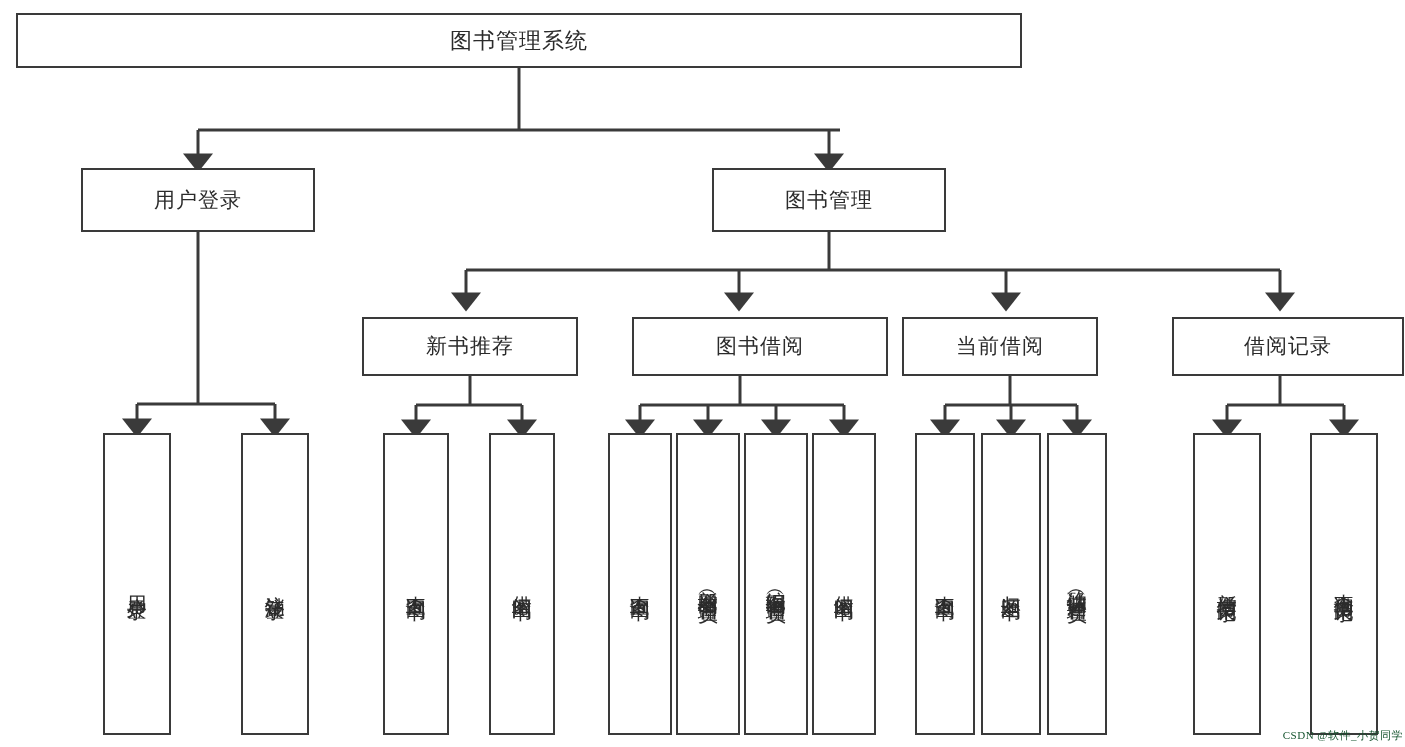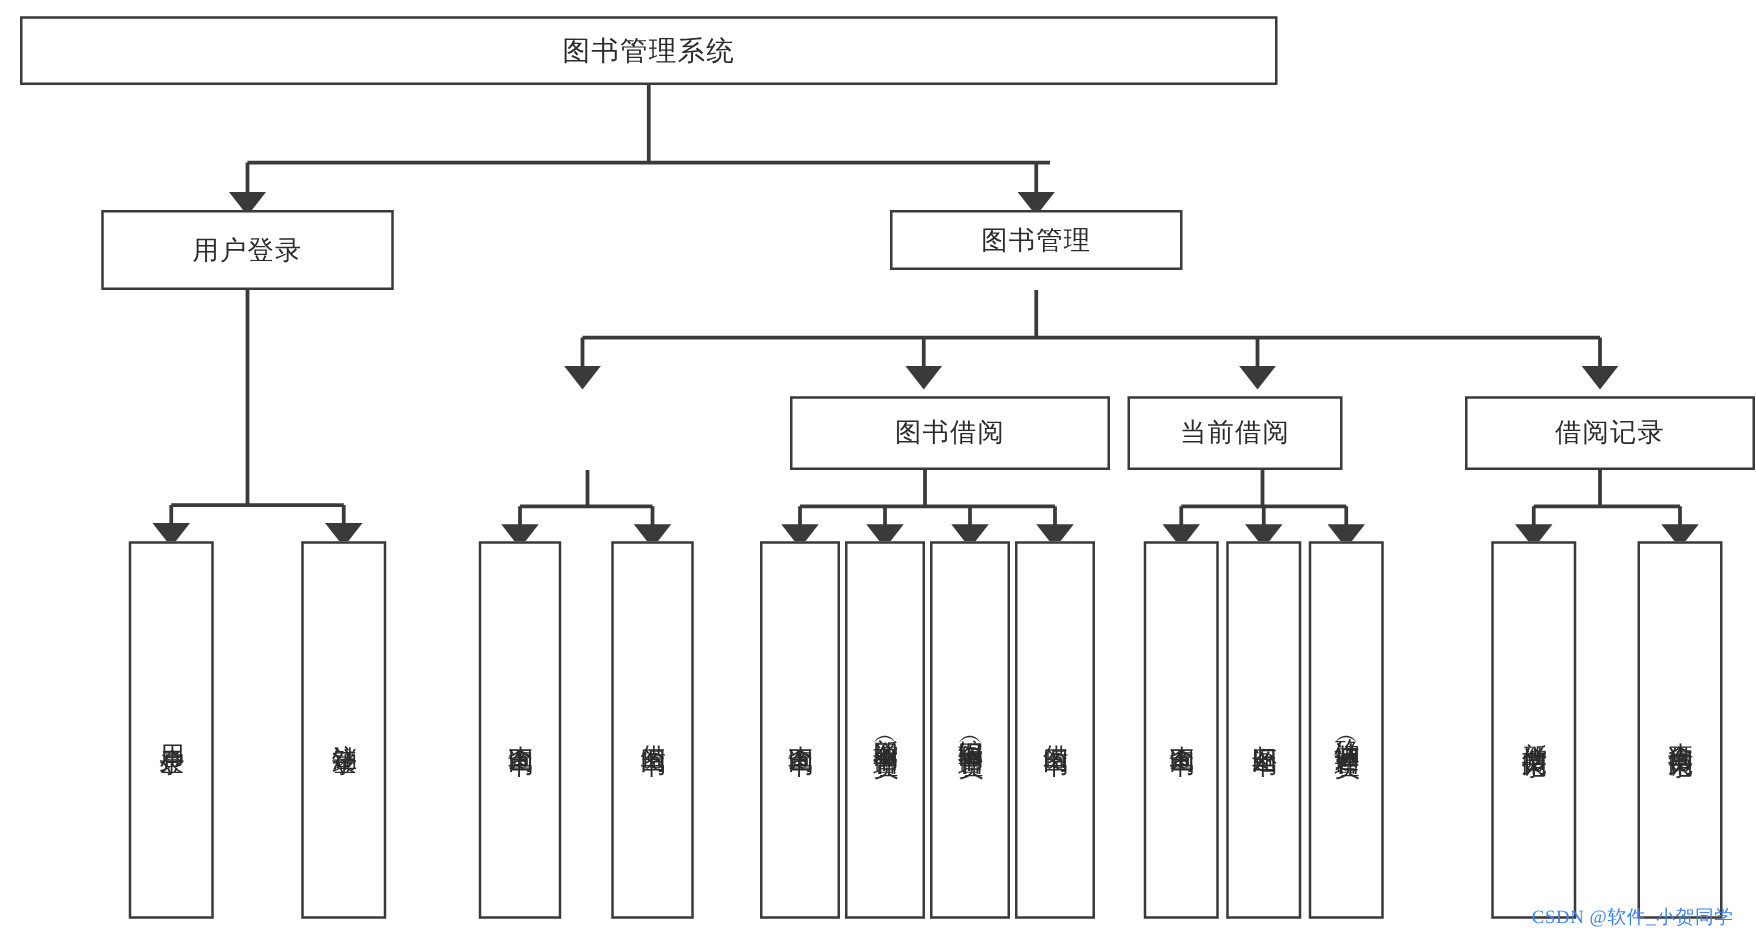--- a/index.html
+++ b/index.html
@@ -58,24 +58,24 @@
     text-orientation: upright;
     font-size: 20px;
     line-height: 1.12;
     letter-spacing: 2px;
     white-space: nowrap;
     max-height: 100%;
   }
   
   #watermark {
     position: absolute;
-    right: 18px;
+    right: 2px;
     bottom: 4px;
-    font-size: 15px;
-    color: #3b82f6;
+    font-size: 11px;
+    color: #14532d;
     letter-spacing: 0.5px;
     white-space: nowrap;
   }
 </style>
 </head>
 <body>
 
 <div id="canvas">
 
   <svg id="wires" viewBox="0 0 1405 747" xmlns="http://www.w3.org/2000/svg">
@@ -130,30 +130,33 @@
   </svg>
 
   <div class="node root" style="left:16px; top:13px; width:1006px; height:55px;">
     <span class="node-label">图书管理系统</span>
   </div>
 
   <div class="node level1" style="left:81px; top:168px; width:234px; height:64px;">
     <span class="node-label">用户登录</span>
   </div>
 
-  <div class="node level1" style="left:712px; top:168px; width:234px; height:48px;">
+  <div class="node level1" style="left:712px; top:168px; width:234px; height:64px;">
     <span class="node-label">图书管理</span>
   </div>
 
+  <div class="node level2" style="left:362px; top:317px; width:216px; height:59px;">
+    <span class="node-label">新书推荐</span>
+  </div>
 
   <div class="node level2" style="left:632px; top:317px; width:256px; height:59px;">
     <span class="node-label">图书借阅</span>
   </div>
 
-  <div class="node level2" style="left:902px; top:317px; width:172px; height:59px;">
+  <div class="node level2" style="left:902px; top:317px; width:196px; height:59px;">
     <span class="node-label">当前借阅</span>
   </div>
 
   <div class="node level2" style="left:1172px; top:317px; width:232px; height:59px;">
     <span class="node-label">借阅记录</span>
   </div>
 
   <div class="node leaf" style="left:103px; top:433px; width:68px; height:302px;">
     <span class="node-label">用户登录</span>
   </div>

